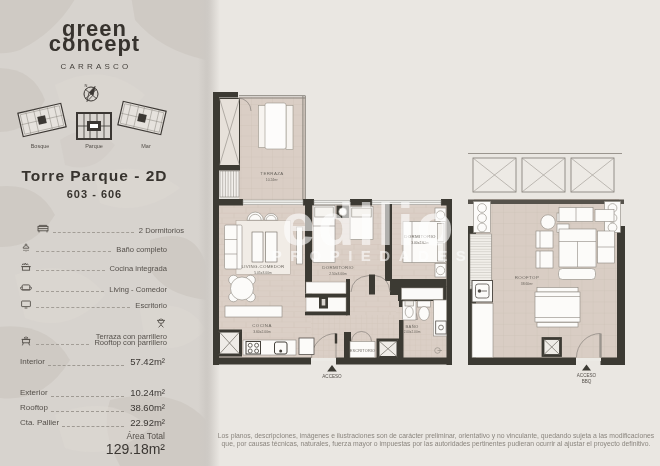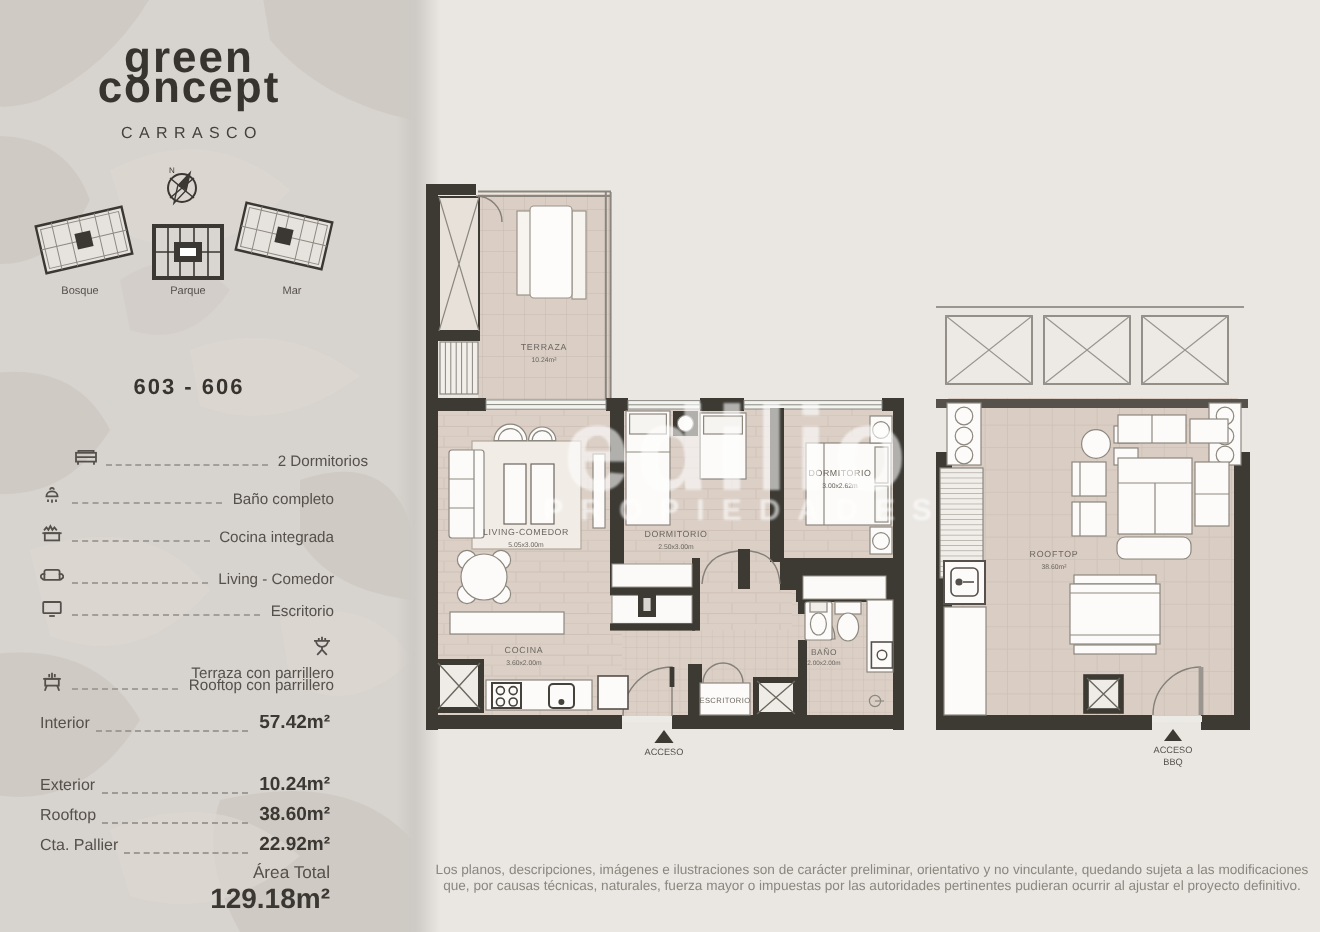--- a/index.html
+++ b/index.html
@@ -16,21 +16,21 @@
   .blabel{position:absolute;top:143px;font-size:5.5px;color:#55504b;}
   #amen{position:absolute;left:20px;top:0;width:147px;}
   .arow{position:absolute;left:0;width:147px;height:12px;display:flex;align-items:flex-end;}
   .arow svg{flex:0 0 12px;margin-bottom:0px;}
   .aline{flex:1 1 auto;border-bottom:1px dashed #a39e97;margin:0 5px 2px 4px;}
   .atxt{flex:0 0 auto;font-size:7.6px;color:#55504b;line-height:9px;}
   #areas{position:absolute;left:20px;top:0;width:145px;}
   .rrow{position:absolute;left:0;width:145px;display:flex;align-items:flex-end;}
   .rlab{flex:0 0 auto;font-size:8px;color:#55504b;line-height:10px;}
   .rline{flex:1 1 auto;border-bottom:1px dashed #9f9a93;margin:0 6px 1.5px 3px;}
-  .rval{flex:0 0 auto;font-size:9.5px;font-weight:bold;color:#3b3733;line-height:11px;}
+  .rval{flex:0 0 auto;font-size:9.5px;font-weight:normal;color:#3b3733;line-height:11px;}
   #wm{position:absolute;left:254px;top:196px;width:230px;text-align:center;color:#ffffff;
       opacity:0.6;filter:blur(0.5px);pointer-events:none;}
   #wm .big{font-size:60px;font-weight:bold;line-height:57px;letter-spacing:3px;}
   #wm .sub{font-size:15px;font-weight:bold;letter-spacing:8.5px;line-height:15px;margin-top:-5px;text-indent:8px;}
   #disc{position:absolute;left:210px;top:432px;width:452px;text-align:center;
         font-size:6.8px;line-height:7.5px;color:#8b867f;white-space:nowrap;}
 </style>
 </head>
 <body>
 <div id="page">
@@ -85,20 +85,21 @@
       <g transform="rotate(13 142 21)">
         <rect x="120" y="9" width="44" height="24" fill="#e6e2dd" stroke="#3b3733" stroke-width="1.2"></rect>
         <rect x="122" y="11" width="40" height="20" fill="none" stroke="#8d8881" stroke-width="0.5"></rect>
         <path d="M120 21 h44 M128 9 v24 M136 9 v24 M142 9 v12 M150 9 v24 M157 9 v24" stroke="#8d8881" stroke-width="0.5"></path>
         <rect x="138" y="17" width="8" height="8" fill="#3b3733"></rect>
       </g>
     </svg>
     <div class="blabel" style="left:26px;width:28px;text-align:center;">Bosque</div>
     <div class="blabel" style="left:80px;width:28px;text-align:center;">Parque</div>
     <div class="blabel" style="left:136px;width:20px;text-align:center;">Mar</div>
+    <div id="title" class="ctr">Torre Parque - 2D</div>
     <div id="units" class="ctr">603 - 606</div>
     <div id="amen">
       <div class="arow" style="top:223px;padding-left:17px;">
         <svg width="12" height="12" viewBox="0 0 12 12">
             <g fill="none" stroke="#55504b" stroke-width="0.9">
               <rect x="1" y="3.4" width="10" height="4.4"></rect>
               <path d="M1 5.6h10M2.2 3.4v-1h7.6v1M2 7.8v1.6M10 7.8v1.6"></path>
             </g>
           </svg>
         <div class="aline"></div>

